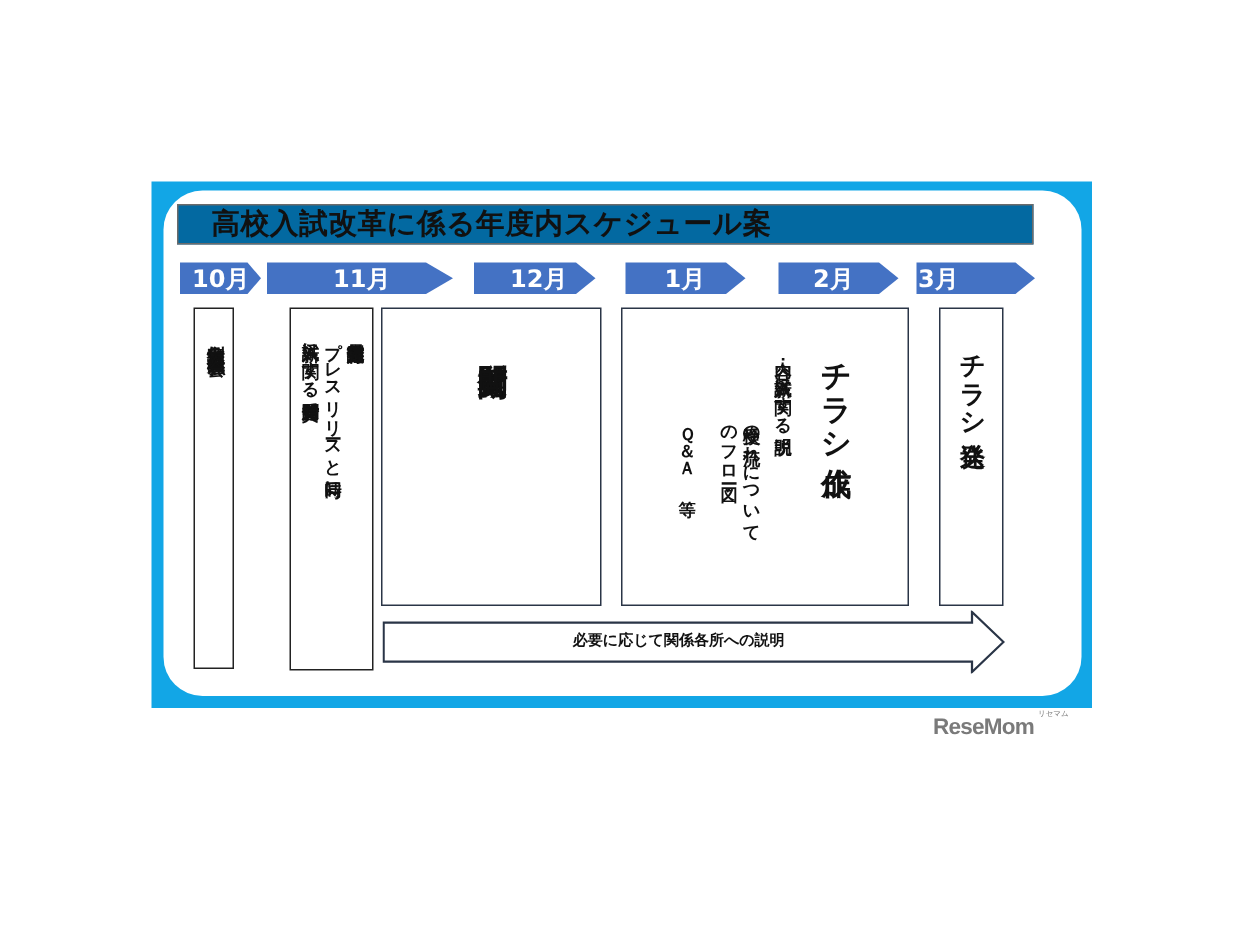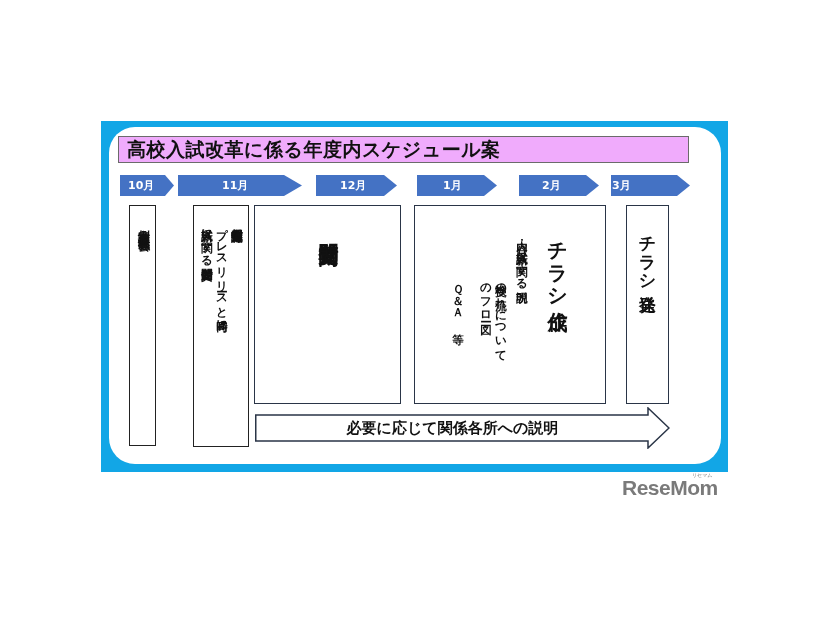--- a/index.html
+++ b/index.html
@@ -3,33 +3,33 @@
 <meta charset="utf-8">
 <style>
   html, body { margin:0; padding:0; background:#ffffff; }
   body { width:826px; height:620px; position:relative; overflow:hidden;
          font-family:"DejaVu Sans", sans-serif; }
   .frame { position:absolute; left:101px; top:121px; width:627px; height:351px;
            background:#12a6e6; }
   .white { position:absolute; left:109px; top:127px; width:612px; height:337px;
            background:#fff; border-radius:26px; }
   .title { position:absolute; left:118px; top:136px; width:571px; height:27px;
-           background:#f0abfc; border:1px solid #6b6b6b; box-sizing:border-box;
-           font-weight:bold; font-size:19px; line-height:25px; padding-left:8px;
+           background:#0369a1; border:1px solid #6b6b6b; box-sizing:border-box;
+           font-weight:bold; font-size:19px; line-height:25px; padding-left:22px;
            color:#111; letter-spacing:0.5px; }
   .month { position:absolute; top:175px; height:32px; background:#4472c4;
-           color:#fff; font-weight:bold; font-size:11px; line-height:21px; }
+           color:#fff; font-weight:bold; font-size:16px; line-height:21px; }
   .box { position:absolute; border:1.5px solid #222; box-sizing:border-box; background:#fff; }
   .box.dark { border-color:#2a3547; }
   .vt { writing-mode:vertical-rl; text-orientation:upright; position:absolute;
         color:#111; font-weight:bold; }
   .arrow { position:absolute; left:255px; top:407px; width:415px; height:42px; }
   .arrow-text { position:absolute; left:255px; top:417px; width:395px; text-align:center;
-                font-size:15px; font-weight:bold; line-height:22px; color:#111; }
-  .logo { position:absolute; left:622px; top:476px; font-size:21px; font-weight:bold;
+                font-size:10px; font-weight:bold; line-height:22px; color:#111; }
+  .logo { position:absolute; left:622px; top:476px; font-size:15px; font-weight:bold;
           color:#7a7a7a; letter-spacing:-0.5px; font-family:"Liberation Sans", sans-serif; }
   .logo-small { position:absolute; left:692px; top:472px; font-size:5px; color:#7a7a7a; }
 </style>
 </head>
 <body>
 
 <div class="frame"></div>
 <div class="white"></div>
 
 <div class="title">高校入試改革に係る年度内スケジュール案</div>

